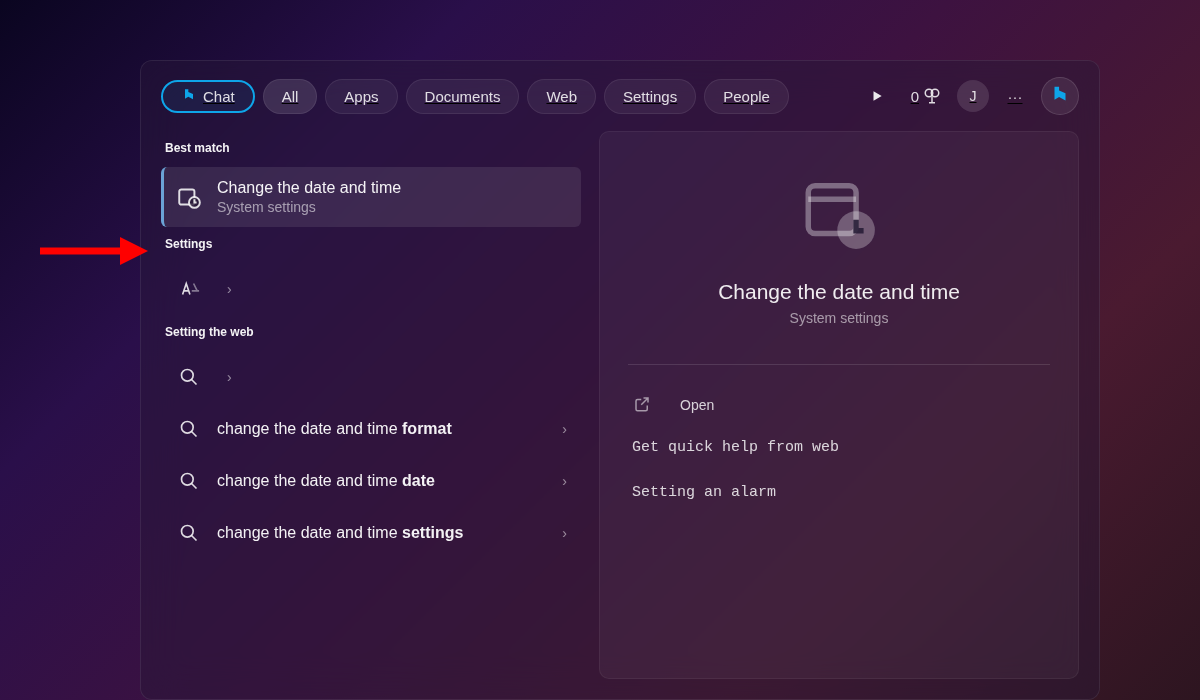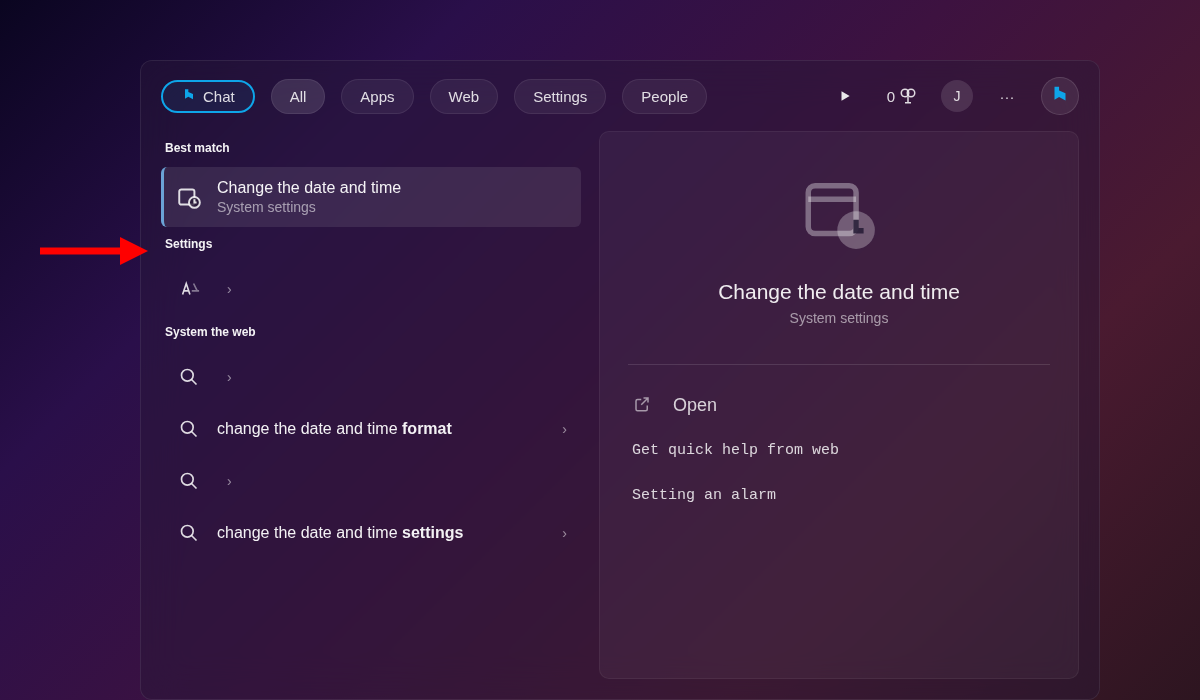--- a/index.html
+++ b/index.html
@@ -27,21 +27,22 @@
       border-radius: 12px;
       border: 1px solid rgba(255,255,255,0.08);
       display: flex;
       flex-direction: column;
       overflow: hidden;
     }
     .top-bar {
       display: flex;
       align-items: center;
       padding: 16px 20px;
-      gap: 16px;
+      gap: 8px;
+      text-decoration: underline;
     }
     .tab {
       padding: 8px 18px;
       border-radius: 20px;
       color: rgba(255,255,255,0.85);
       font-size: 15px;
       cursor: pointer;
       background: rgba(255,255,255,0.06);
       border: 1px solid rgba(255,255,255,0.08);
       display: flex;
@@ -157,25 +158,25 @@
       color: rgba(255,255,255,0.55);
       font-size: 14px;
     }
     .divider {
       height: 1px;
       background: rgba(255,255,255,0.12);
       margin: 10px 0 18px 0;
     }
     .action-row {
       display: flex;
-      align-items: flex-start;
-      gap: 21px;
+      align-items: flex-end;
+      gap: 28px;
       padding: 12px 4px;
       color: rgba(255,255,255,0.8);
-      font-size: 18px;
+      font-size: 14px;
       cursor: pointer;
     }
     .action-icon { width: 20px; display: flex; align-items:center; justify-content:center; color: rgba(255,255,255,0.55); }
     .link-row {
       padding: 14px 4px;
       color: rgba(255,255,255,0.82);
       font-size: 15px;
       cursor: pointer;
       font-family: Liberation Mono, monospace;
     }
@@ -197,20 +198,23 @@
         </svg>
       <span>Chat</span>
     </div>
     <div class="tab all">
         <span>All</span>
       </div>
     <div class="tab">
         <span>Apps</span>
       </div>
     <div class="tab">
+        <span>Documents</span>
+      </div>
+    <div class="tab">
         <span>Web</span>
       </div>
     <div class="tab">
         <span>Settings</span>
       </div>
     <div class="tab">
         <span>People</span>
       </div>
     <div class="spacer"></div>
     <div class="icon-btn play-icon">
@@ -260,21 +264,21 @@
       <div class="result-item">
         <div class="result-icon">
           <svg width="22" height="22" viewBox="0 0 24 24" fill="none" stroke="currentColor" stroke-width="1.8">
               <path d="M5 18L9 6l4 12M6.5 14h5"></path>
               <path d="M17 6l4 8M15 14h8" opacity="0.5"></path>
             </svg>
         </div>
         <div class="chevron">›</div>
       </div>
 
-      <div class="section-title">System the web</div>
+      <div class="section-title">Setting the web</div>
 
       <div class="result-item">
         <div class="result-icon">
           <svg width="20" height="20" viewBox="0 0 24 24" fill="none" stroke="currentColor" stroke-width="2">
               <circle cx="10" cy="10" r="7"></circle>
               <path d="M21 21l-6-6"></path>
             </svg>
         </div>
         <div class="chevron">›</div>
       </div>
@@ -291,20 +295,23 @@
         </div>
         <div class="chevron">›</div>
       </div>
 
       <div class="result-item">
         <div class="result-icon">
           <svg width="20" height="20" viewBox="0 0 24 24" fill="none" stroke="currentColor" stroke-width="2">
               <circle cx="10" cy="10" r="7"></circle>
               <path d="M21 21l-6-6"></path>
             </svg>
+        </div>
+        <div class="result-text">
+          <div class="result-title"><span>change the date and time </span><b>date</b></div>
         </div>
         <div class="chevron">›</div>
       </div>
 
       <div class="result-item">
         <div class="result-icon">
           <svg width="20" height="20" viewBox="0 0 24 24" fill="none" stroke="currentColor" stroke-width="2">
               <circle cx="10" cy="10" r="7"></circle>
               <path d="M21 21l-6-6"></path>
             </svg>

